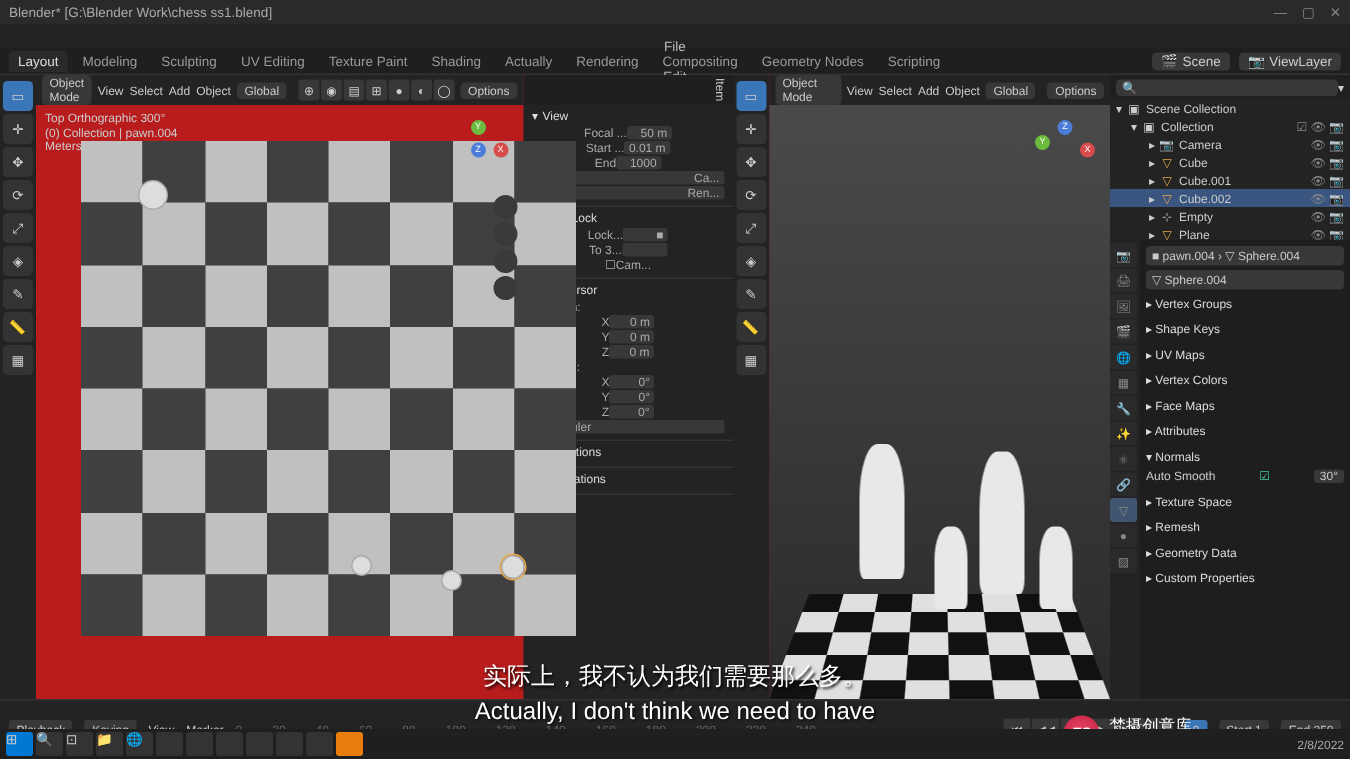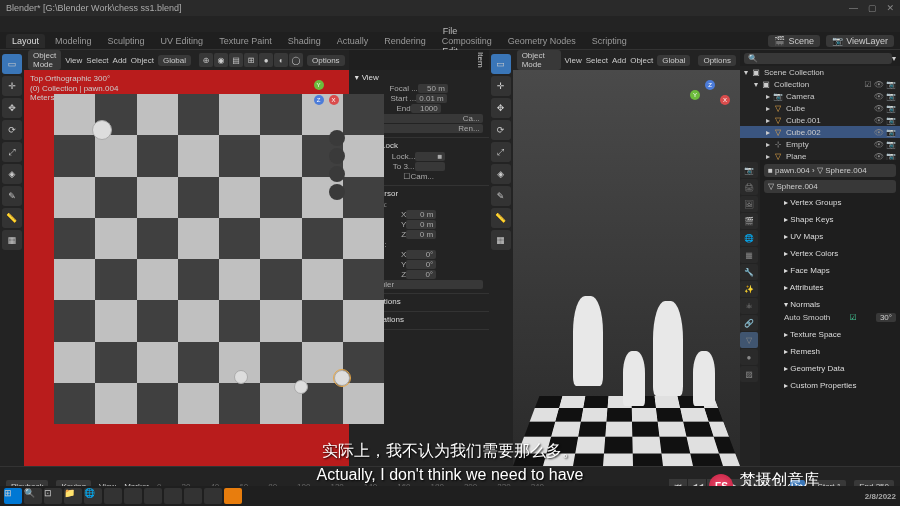--- a/index.html
+++ b/index.html
@@ -50,37 +50,37 @@
 .tree-icon.mesh { color: #e8a848; }
 .tree-icon.cam { color: #aaa; }
 .tree-icon.empty { color: #aaa; }
 .tree-vis { margin-left: auto; display: flex; gap: 2px; color: #888; }
 .props { flex: 1; background: #1e1e1e; display: flex; }
 .props-tabs { width: 20px; background: #232323; display: flex; flex-direction: column; gap: 1px; padding-top: 2px; }
 .props-tabs .pt { width: 18px; height: 16px; background: #2a2a2a; border-radius: 2px; display:flex; align-items:center; justify-content:center; color: #888; }
 .props-tabs .pt.active { background: #405570; }
 .props-body { flex: 1; padding: 4px; overflow: hidden; }
 .props-body .crumb { background: #383838; padding: 2px 4px; border-radius: 3px; margin-bottom: 3px; }
-.props-body .section { margin-bottom: 4px; margin-left: 20px; }
+.props-body .section { margin-bottom: 4px; }
 .props-body .section-head { color: #ddd; padding: 2px 0; }
 .timeline { height: 40px; background: #232323; border-top: 1px solid #333; display: flex; align-items: center; padding: 0 6px; gap: 8px; font-size: 8px; }
 .timeline .tbtn { background: #383838; padding: 2px 5px; border-radius: 2px; }
 .timeline .frames { flex: 1; display: flex; gap: 20px; color: #666; }
 .timeline .playbtns { display: flex; gap: 1px; }
 .timeline .playbtns .pb { width: 18px; height: 16px; background: #383838; display:flex;align-items:center;justify-content:center; }
 .subtitle-cn { position: absolute; bottom: 44px; left: 0; right: 0; text-align: center; font-size: 16px; color: #fff; text-shadow: 1px 1px 2px #000; }
 .subtitle-en { position: absolute; bottom: 22px; left: 0; right: 0; text-align: center; font-size: 16px; color: #fff; text-shadow: 1px 1px 2px #000; }
 .watermark { position: absolute; bottom: 4px; right: 80px; display: flex; align-items: center; gap: 6px; }
 .watermark .badge { width: 24px; height: 24px; background: radial-gradient(circle,#f04a6d,#c02040); border-radius: 50%; color: #fff; display:flex;align-items:center;justify-content:center;font-size:10px;font-weight:bold; }
-.watermark .wt1 { font-size: 16px; color: #fff; }
+.watermark .wt1 { font-size: 11px; color: #fff; }
 .watermark .wt2 { font-size: 10px; color: #fff; }
 .taskbar { position: absolute; bottom: 0; left: 0; right: 0; height: 20px; background: #1f1f1f; display: flex; align-items: center; padding: 0 4px; gap: 2px; }
 .taskbar .tbicon { width: 18px; height: 16px; background: #333; border-radius: 2px; }
 .taskbar .spacer { flex: 1; }
-.taskbar .time { color: #aaa; font-size: 8px; font-weight: bold; }
+.taskbar .time { color: #aaa; font-size: 8px; }
 .chess-view { position: absolute; inset: 20px 0 0 0; background: linear-gradient(#4a4a4a,#2a2a2a); }
 .chess-floor { position: absolute; bottom: 0; left: 0; right: 0; height: 140px; perspective: 400px; }
 .chess-floor-inner { position: absolute; inset: 0; background: repeating-conic-gradient(#e0e0e0 0deg 90deg, #111 90deg 180deg); background-size: 60px 60px; transform: rotateX(60deg); transform-origin: bottom; }
 .chess-piece { position: absolute; bottom: 60px; background: #e8e8e8; border-radius: 40% 40% 10% 10%; }
 </style>
 </head>
 <body>
 
 <div class="titlebar">
   <span class="title">Blender* [G:\Blender Work\chess ss1.blend]</span>

